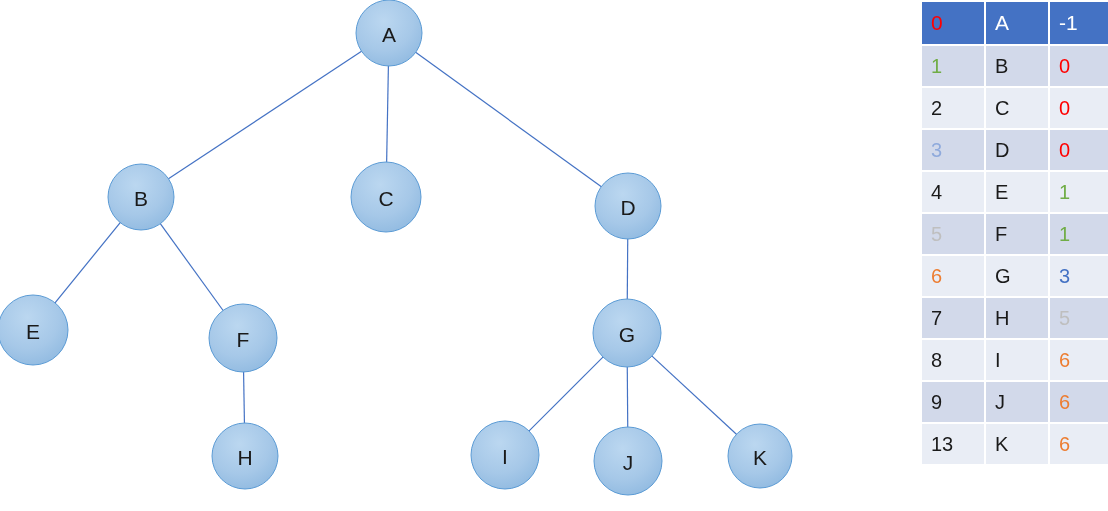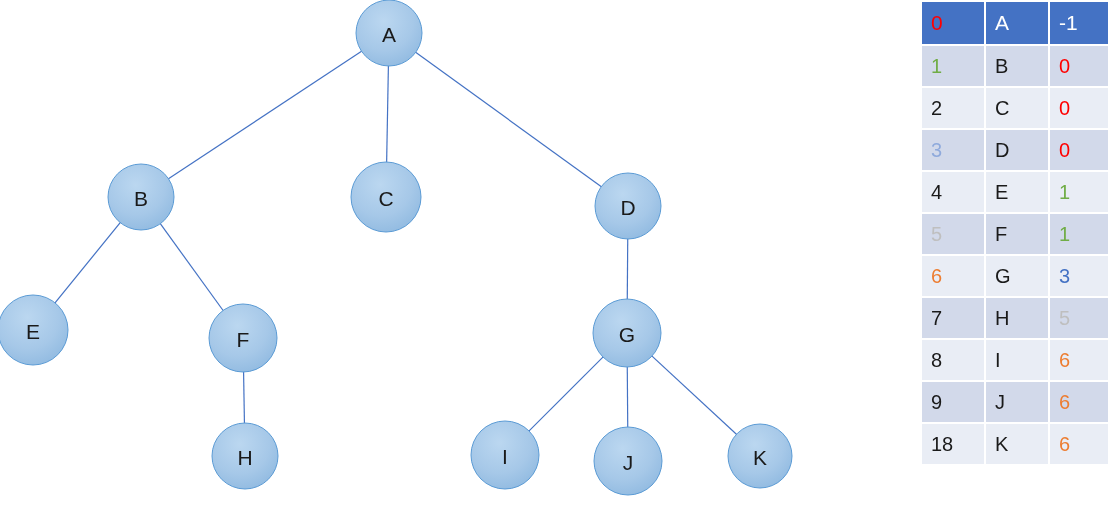--- a/index.html
+++ b/index.html
@@ -218,19 +218,19 @@
           <td style="color: rgb(26, 26, 26); background: rgb(233, 237, 245);">8</td>
           <td style="color: rgb(26, 26, 26); background: rgb(233, 237, 245);">I</td>
           <td style="color: rgb(237, 125, 49); background: rgb(233, 237, 245);">6</td>
         </tr>
         <tr class="row-band-a">
           <td style="color: rgb(26, 26, 26); background: rgb(210, 217, 234);">9</td>
           <td style="color: rgb(26, 26, 26); background: rgb(210, 217, 234);">J</td>
           <td style="color: rgb(237, 125, 49); background: rgb(210, 217, 234);">6</td>
         </tr>
         <tr class="row-band-b">
-          <td style="color: rgb(26, 26, 26); background: rgb(233, 237, 245);">18</td>
+          <td style="color: rgb(26, 26, 26); background: rgb(233, 237, 245);">13</td>
           <td style="color: rgb(26, 26, 26); background: rgb(233, 237, 245);">K</td>
           <td style="color: rgb(237, 125, 49); background: rgb(233, 237, 245);">6</td>
         </tr>
       </tbody>
   </table>
 </div>
 
 </body></html>

